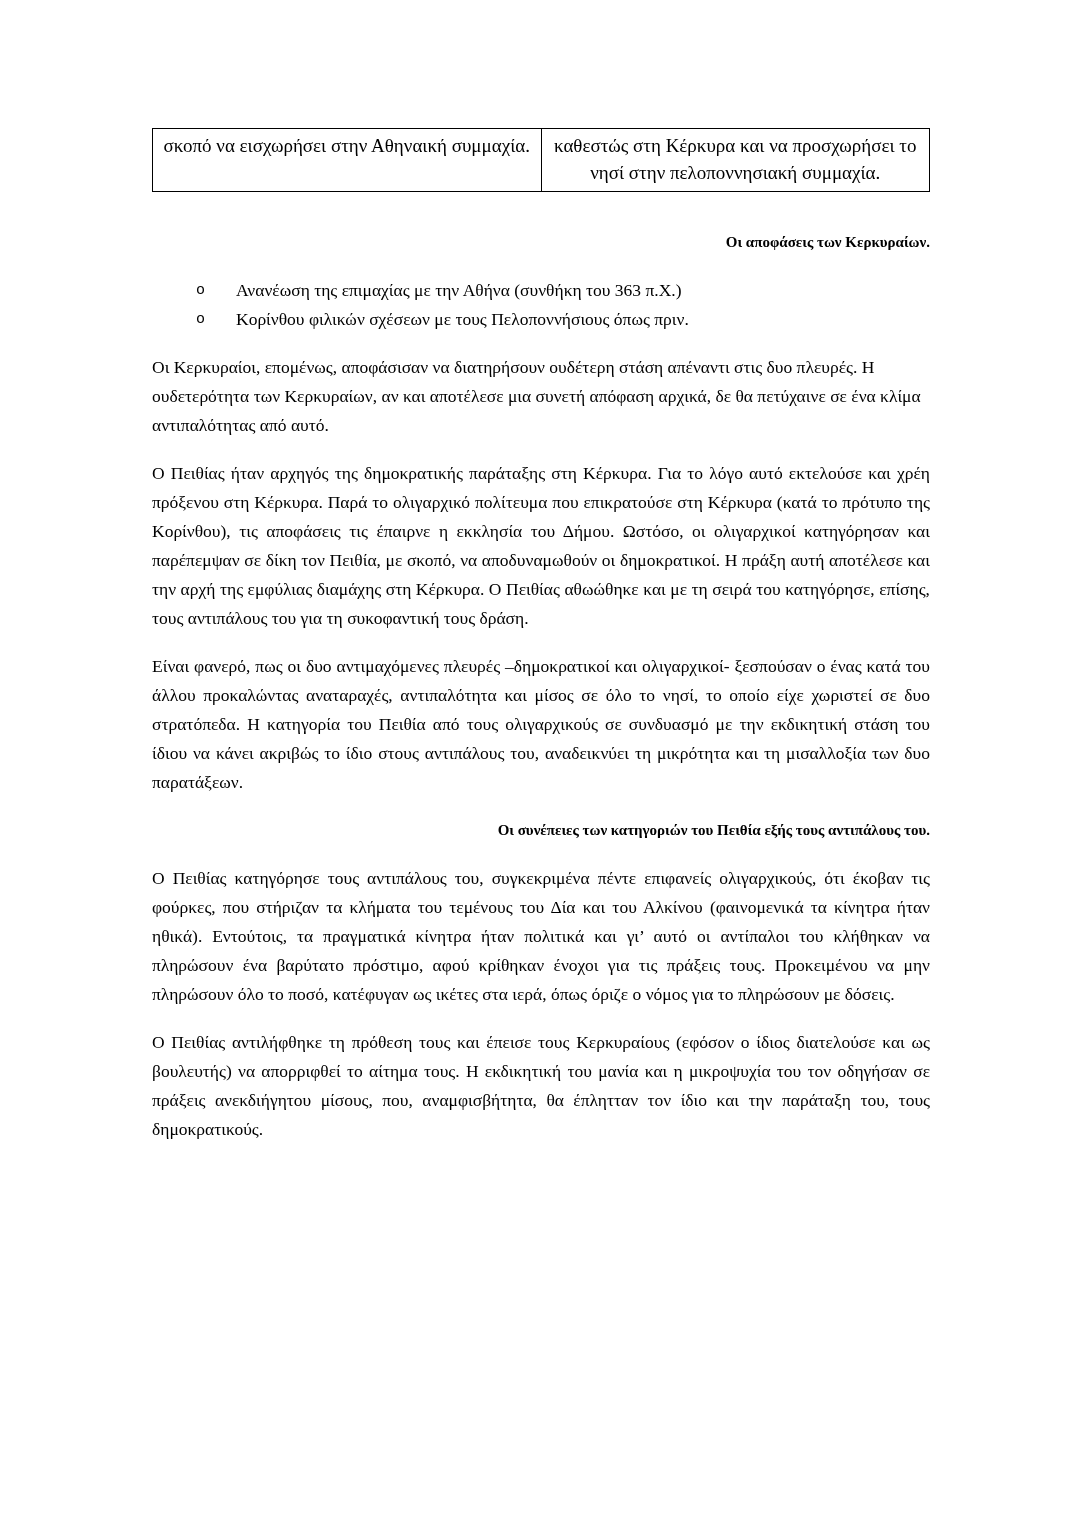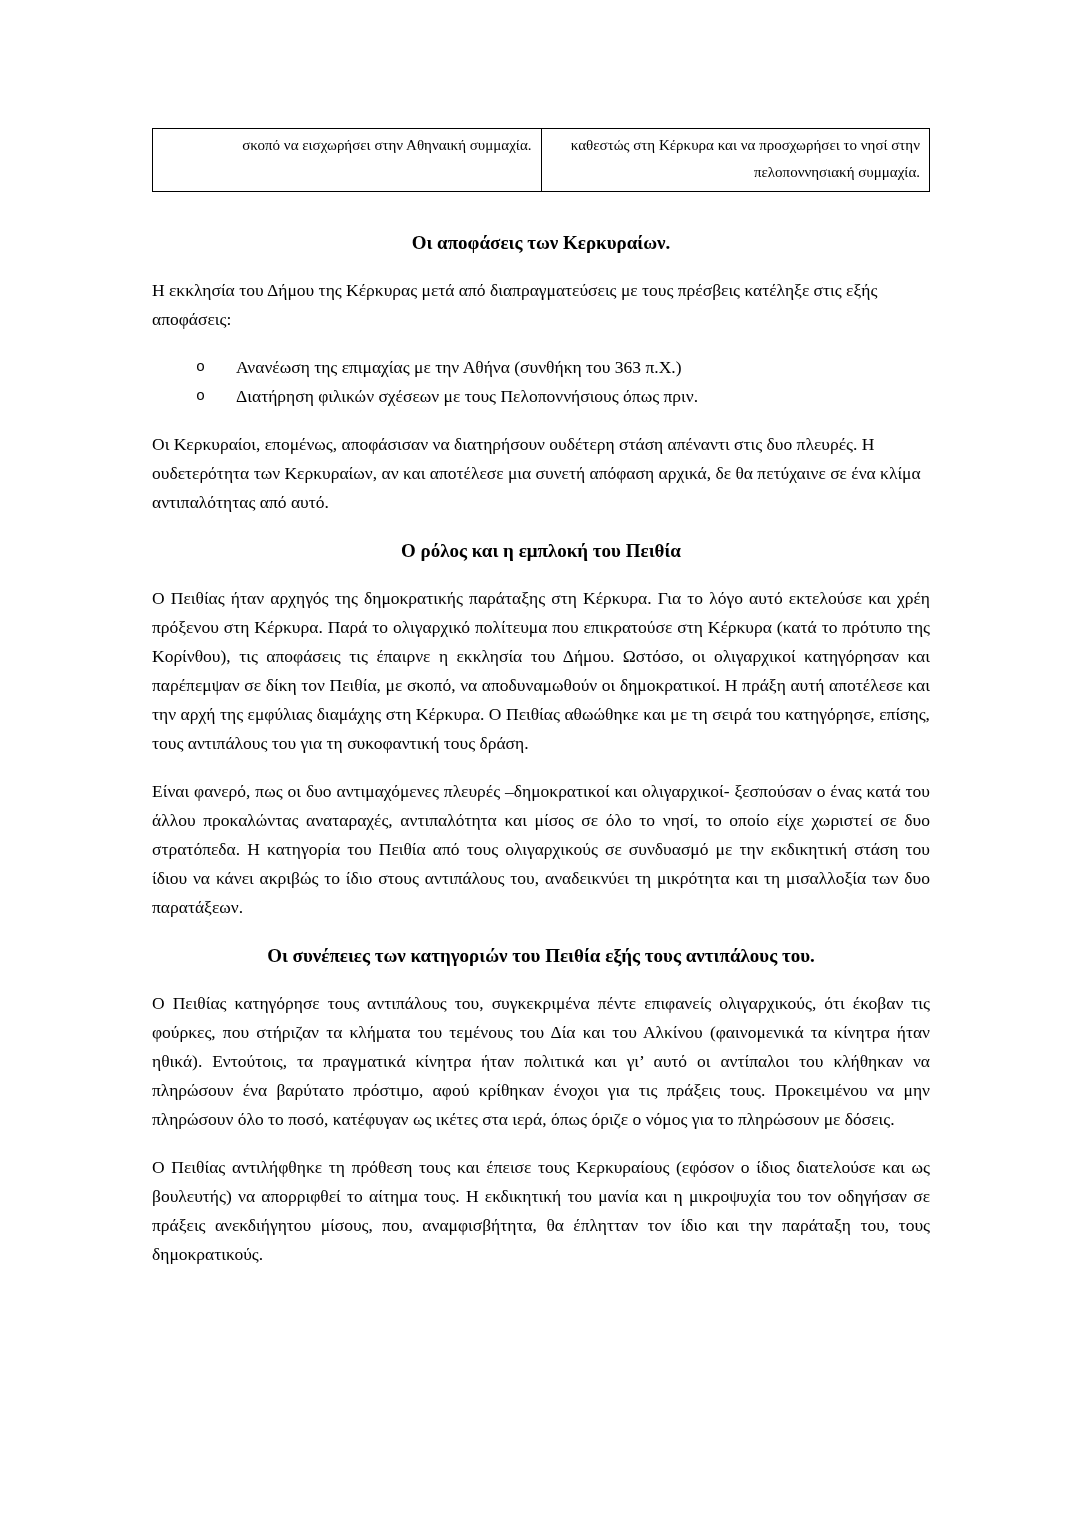--- a/index.html
+++ b/index.html
@@ -25,30 +25,30 @@
     width: 100%;
     border-collapse: collapse;
     margin: 0 0 36px 0;
     table-layout: fixed;
   }
   .top-table td {
     width: 50%;
     border: 1px solid #000000;
     vertical-align: top;
     padding: 3px 9px 5px 9px;
-    font-size: 15px;
+    font-size: 19px;
     line-height: 27px;
-    text-align: right;
+    text-align: center;
   }
   .heading {
-    font-size: 19px;
+    font-size: 15px;
     font-weight: bold;
     line-height: 29px;
     margin: 0 0 19px 0;
-    text-align: center;
+    text-align: right;
   }
   .para {
     font-size: 17.5px;
     line-height: 29px;
     margin: 0 0 19px 0;
     text-align: left;
   }
   .para.justify {
     text-align: justify;
   }
@@ -81,36 +81,34 @@
     <tbody>
       <tr>
         <td>σκοπό να εισχωρήσει στην Αθηναική συμμαχία.</td>
         <td>καθεστώς στη Κέρκυρα και να προσχωρήσει το νησί στην πελοποννησιακή συμμαχία.</td>
       </tr>
     </tbody>
   </table>
 
   <div class="heading">Οι αποφάσεις των Κερκυραίων.</div>
 
-  <p class="para">Η εκκλησία του Δήμου της Κέρκυρας μετά από διαπραγματεύσεις με τους πρέσβεις κατέληξε στις εξής αποφάσεις:</p>
 
   <ul class="bullet-list">
     <li>
       <span class="bullet-marker">o</span>
       <span class="bullet-text">Ανανέωση της επιμαχίας με την Αθήνα (συνθήκη του 363 π.Χ.)</span>
     </li>
     <li>
       <span class="bullet-marker">o</span>
-      <span class="bullet-text">Διατήρηση φιλικών σχέσεων με τους Πελοποννήσιους όπως πριν.</span>
+      <span class="bullet-text">Κορίνθου φιλικών σχέσεων με τους Πελοποννήσιους όπως πριν.</span>
     </li>
   </ul>
 
   <p class="para">Οι Κερκυραίοι, επομένως, αποφάσισαν να διατηρήσουν ουδέτερη στάση απέναντι στις δυο πλευρές. Η ουδετερότητα των Κερκυραίων, αν και αποτέλεσε μια συνετή απόφαση αρχικά, δε θα πετύχαινε σε ένα κλίμα αντιπαλότητας από αυτό.</p>
 
-  <div class="heading">Ο ρόλος και η εμπλοκή του Πειθία</div>
 
   <p class="para justify">Ο Πειθίας ήταν αρχηγός της δημοκρατικής παράταξης στη Κέρκυρα. Για το λόγο αυτό εκτελούσε και χρέη πρόξενου στη Κέρκυρα. Παρά το ολιγαρχικό πολίτευμα που επικρατούσε στη Κέρκυρα (κατά το πρότυπο της Κορίνθου), τις αποφάσεις τις έπαιρνε η εκκλησία του Δήμου. Ωστόσο, οι ολιγαρχικοί κατηγόρησαν και παρέπεμψαν σε δίκη τον Πειθία, με σκοπό, να αποδυναμωθούν οι δημοκρατικοί. Η πράξη αυτή αποτέλεσε και την αρχή της εμφύλιας διαμάχης στη Κέρκυρα. Ο Πειθίας αθωώθηκε και με τη σειρά του κατηγόρησε, επίσης, τους αντιπάλους του για τη συκοφαντική τους δράση.</p>
 
   <p class="para justify">Είναι φανερό, πως οι δυο αντιμαχόμενες πλευρές –δημοκρατικοί και ολιγαρχικοί- ξεσπούσαν ο ένας κατά του άλλου προκαλώντας αναταραχές, αντιπαλότητα και μίσος σε όλο το νησί, το οποίο είχε χωριστεί σε δυο στρατόπεδα. Η κατηγορία του Πειθία από τους ολιγαρχικούς σε συνδυασμό με την εκδικητική στάση του ίδιου να κάνει ακριβώς το ίδιο στους αντιπάλους του, αναδεικνύει τη μικρότητα και τη μισαλλοξία των δυο παρατάξεων.</p>
 
   <div class="heading">Οι συνέπειες των κατηγοριών του Πειθία εξής τους αντιπάλους του.</div>
 
   <p class="para justify">Ο Πειθίας κατηγόρησε τους αντιπάλους του, συγκεκριμένα πέντε επιφανείς ολιγαρχικούς, ότι έκοβαν τις φούρκες, που στήριζαν τα κλήματα του τεμένους του Δία και του Αλκίνου (φαινομενικά τα κίνητρα ήταν ηθικά). Εντούτοις, τα πραγματικά κίνητρα ήταν πολιτικά και γι’ αυτό οι αντίπαλοι του κλήθηκαν να πληρώσουν ένα βαρύτατο πρόστιμο, αφού κρίθηκαν ένοχοι για τις πράξεις τους. Προκειμένου να μην πληρώσουν όλο το ποσό, κατέφυγαν ως ικέτες στα ιερά, όπως όριζε ο νόμος για το πληρώσουν με δόσεις.</p>
 
   <p class="para justify">Ο Πειθίας αντιλήφθηκε τη πρόθεση τους και έπεισε τους Κερκυραίους (εφόσον ο ίδιος διατελούσε και ως βουλευτής) να απορριφθεί το αίτημα τους. Η εκδικητική του μανία και η μικροψυχία του τον οδηγήσαν σε πράξεις ανεκδιήγητου μίσους, που, αναμφισβήτητα, θα έπλητταν τον ίδιο και την παράταξη του, τους δημοκρατικούς.</p>

